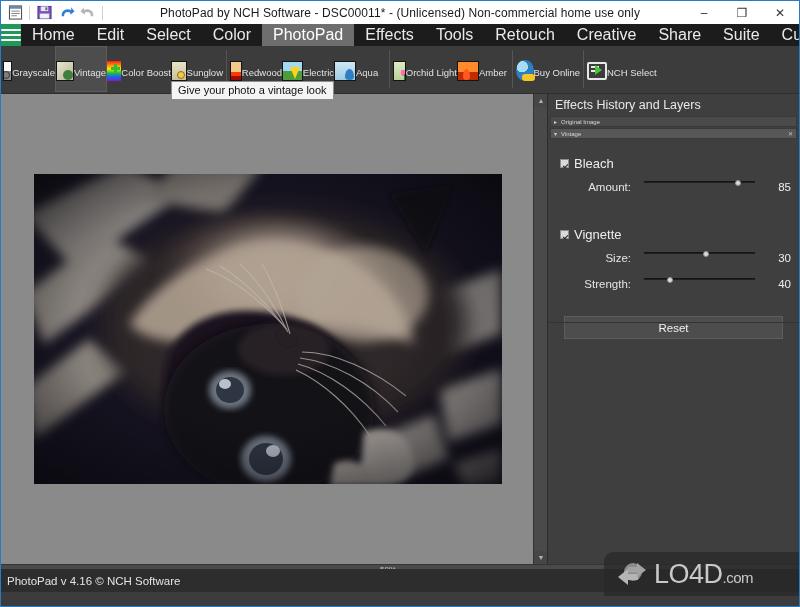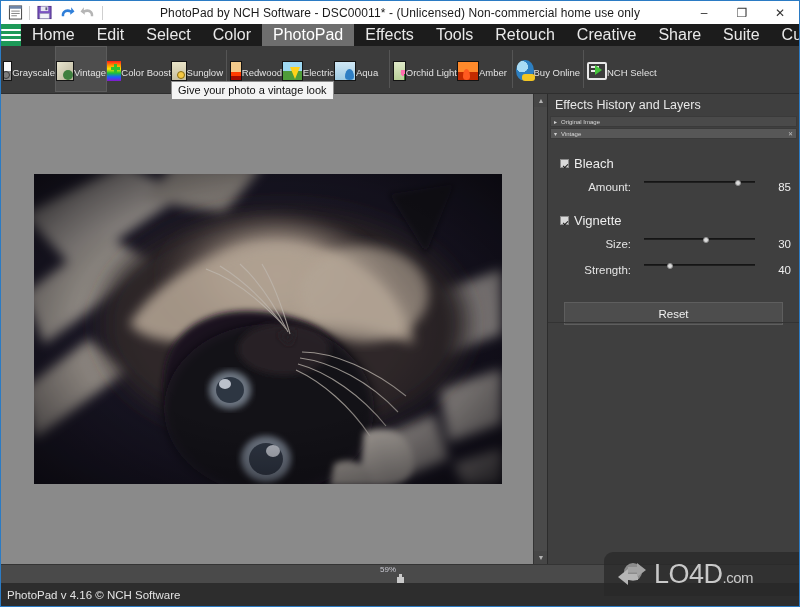--- a/index.html
+++ b/index.html
@@ -320,21 +320,21 @@
     display: flex; align-items: center; justify-content: center;
   }
   .bbtn i {
     display: block; width: 7px; height: 6px;
     background: #c9c9c9;
   }
   .bbtn.sm i { width: 3px; height: 3px; }
   .bbtn.dot i { width: 2px; height: 2px; background: #9a9a9a; }
 
   .statusbar {
-    position: absolute; left: 0; top: 582px; width: 798px; height: 23px;
+    position: absolute; left: 0; top: 568px; width: 798px; height: 23px;
     background: #2d2d2d;
     display: flex; align-items: center;
   }
   .status-text {
     font-size: 11.5px; color: #e3e3e3;
     padding-left: 6px;
   }
 
   
   .watermark {
@@ -659,21 +659,21 @@
         <span class="fx-group-name">Bleach</span>
       </div>
       <div class="slider-row">
         <span class="slider-lbl">Amount:</span>
         <span class="slider-track">
           <span class="slider-knob" style="left:85%"></span>
         </span>
         <span class="slider-val">85</span>
       </div>
 
-      <div class="fx-group-head" style="margin-top:16px">
+      <div class="fx-group-head" style="margin-top:30px">
         <span class="chk"></span>
         <span class="fx-group-name">Vignette</span>
       </div>
       <div class="slider-row">
         <span class="slider-lbl">Size:</span>
         <span class="slider-track">
           <span class="slider-knob" style="left:56%"></span>
         </span>
         <span class="slider-val">30</span>
       </div>

